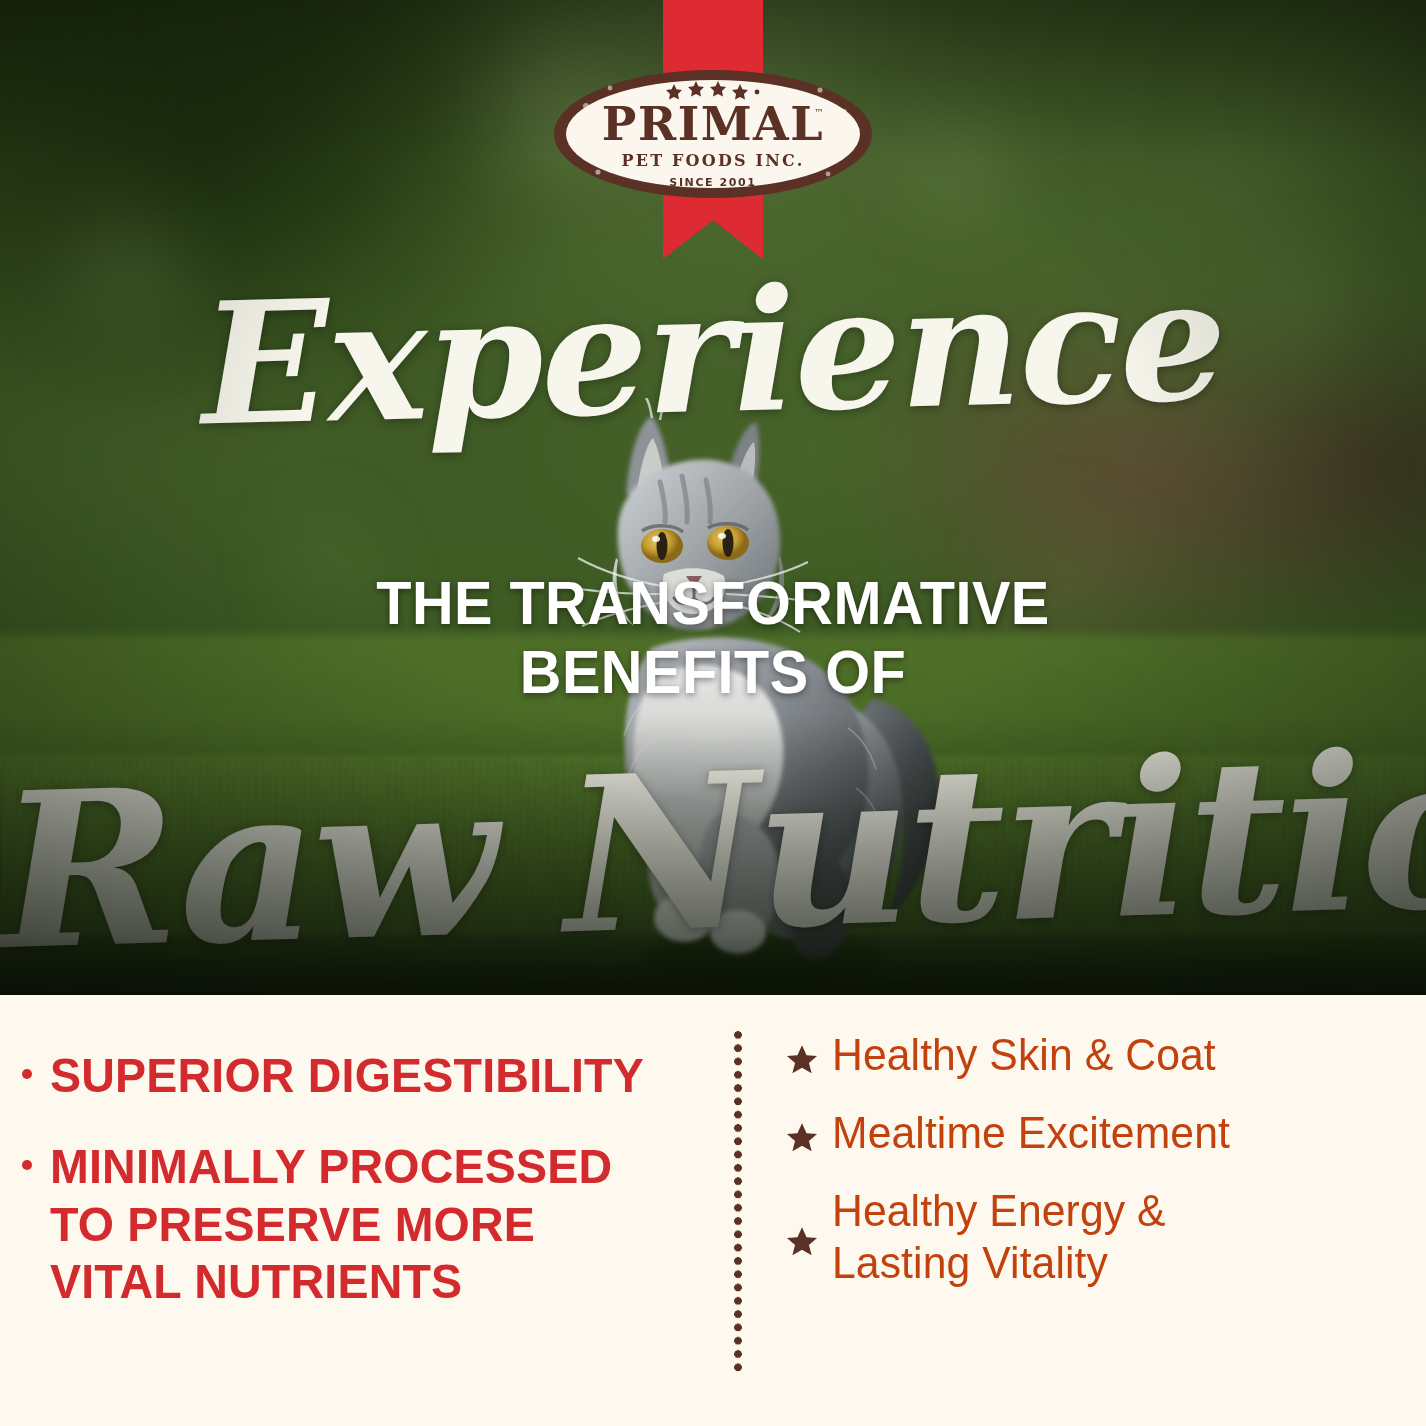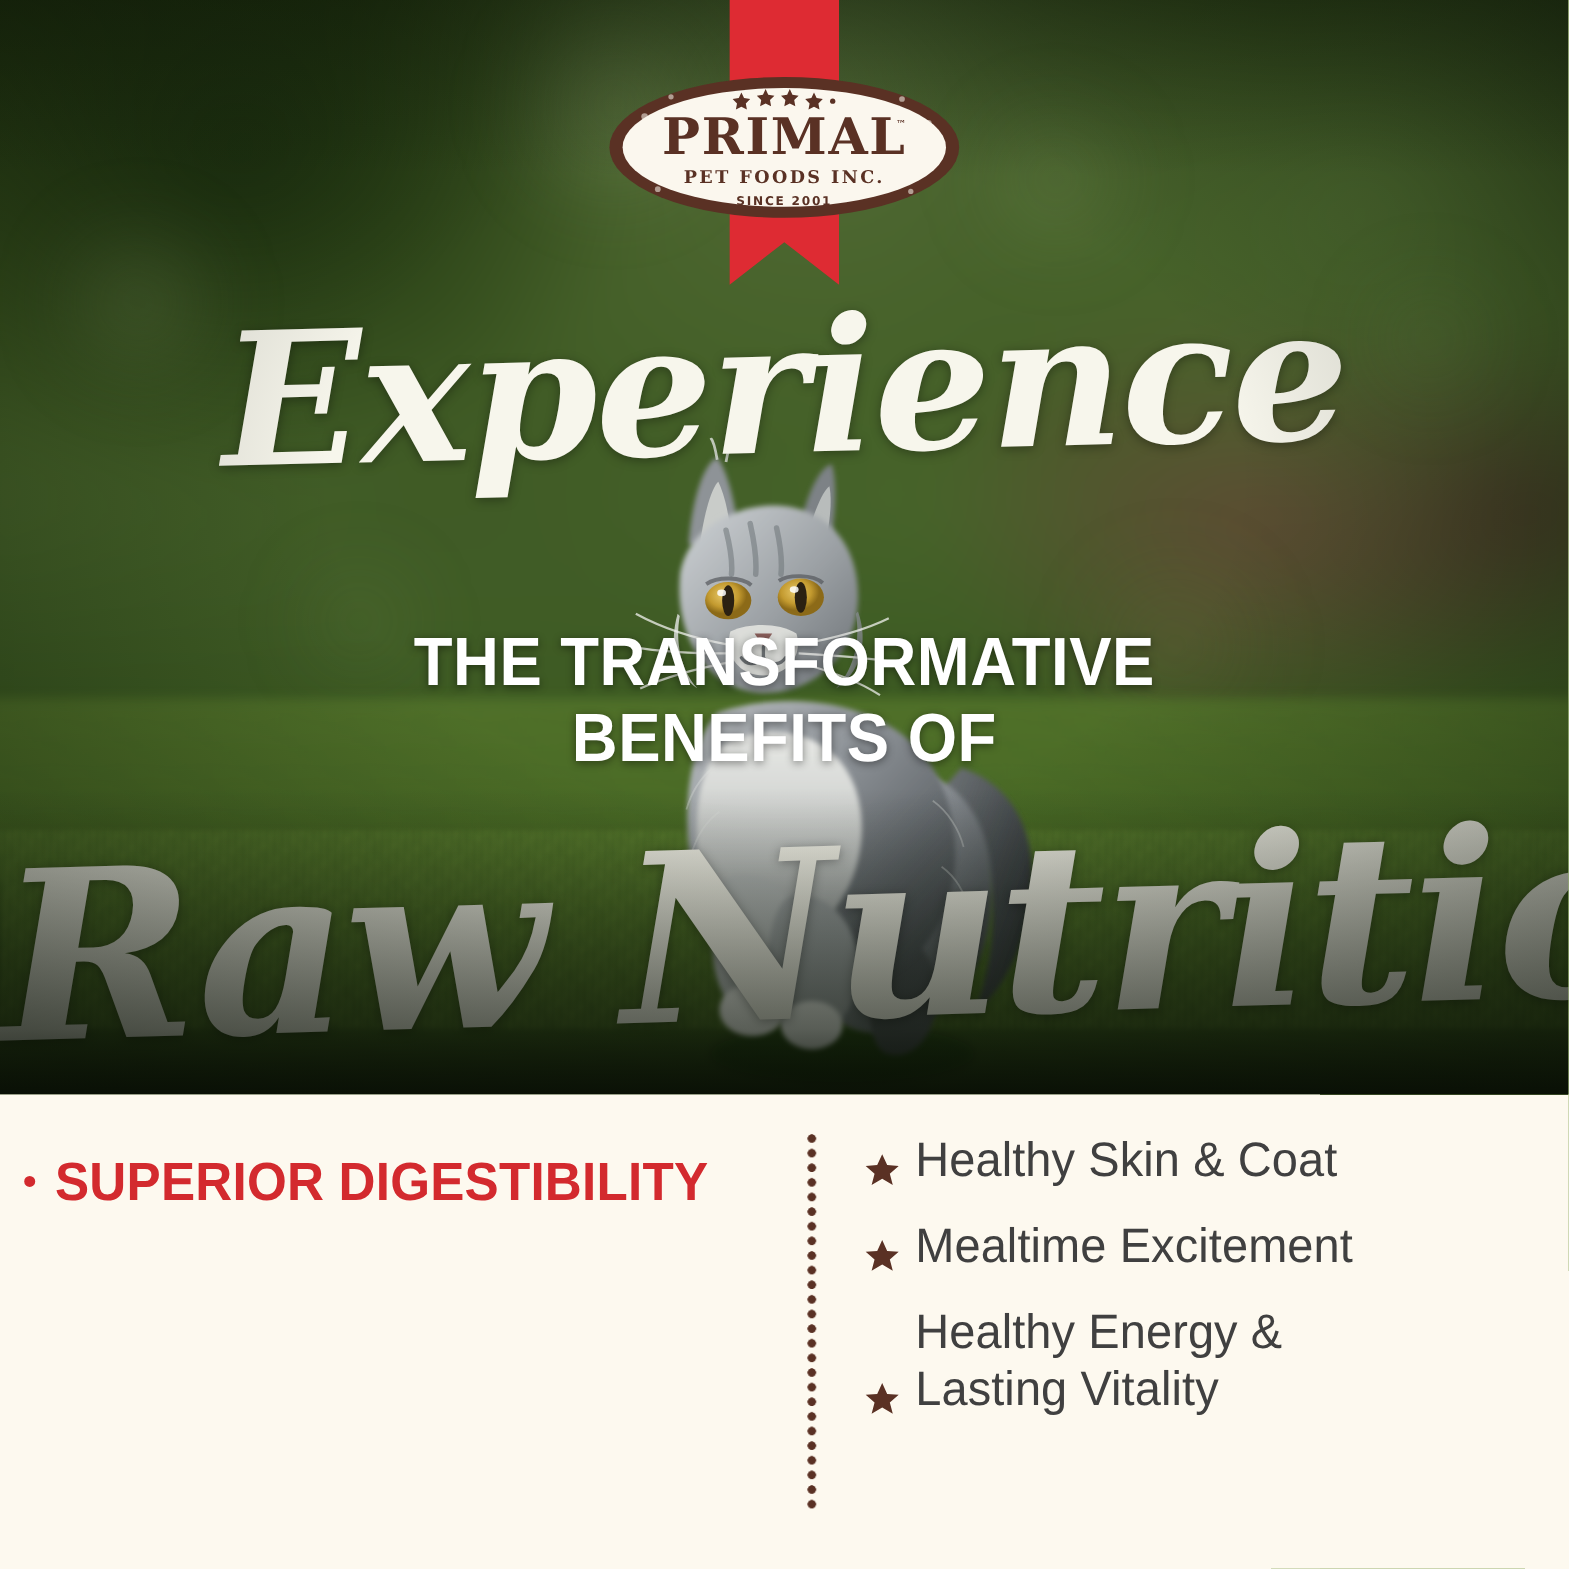--- a/index.html
+++ b/index.html
@@ -163,22 +163,22 @@
     background:#D32A2E;
     margin:22px 18px 0 0;
   }
   .red-item .txt { transform:scaleX(.95); transform-origin:left center; }
 
   
   #right-col {
     position:absolute; left:785px; top:34px; width:620px;
   }
   .brown-item {
-    display:flex; align-items:flex-end;
-    color:#404040;
+    display:flex; align-items:center;
+    color:#c2410c;
     font-family:"Liberation Sans", sans-serif;
     font-weight:400;
     font-size:44px;
     line-height:1.18;
     letter-spacing:.1px;
     margin-bottom:26px;
   }
   .brown-item .star {
     flex:0 0 auto;
     width:34px; height:34px;
@@ -344,20 +344,24 @@
 
   <div id="panel">
 
     <div id="divider"></div>
 
     <div id="left-col">
       <div class="red-item">
         <span class="dot"></span>
         <span class="txt">SUPERIOR DIGESTIBILITY</span>
       </div>
+      <div class="red-item">
+        <span class="dot"></span>
+        <span class="txt">MINIMALLY PROCESSED TO PRESERVE MORE VITAL NUTRIENTS</span>
+      </div>
     </div>
 
     <div id="right-col">
       <div class="brown-item">
         <span class="star">
           <svg viewBox="0 0 24 24">
               <polygon fill="currentColor" points="12,1.6 15.2,8.6 22.6,9.2 16.9,14.1 18.8,21.4 12,17.4 5.2,21.4 7.1,14.1 1.4,9.2 8.8,8.6"></polygon>
             </svg>
         </span>
         <span class="txt">Healthy Skin &amp; Coat</span>

